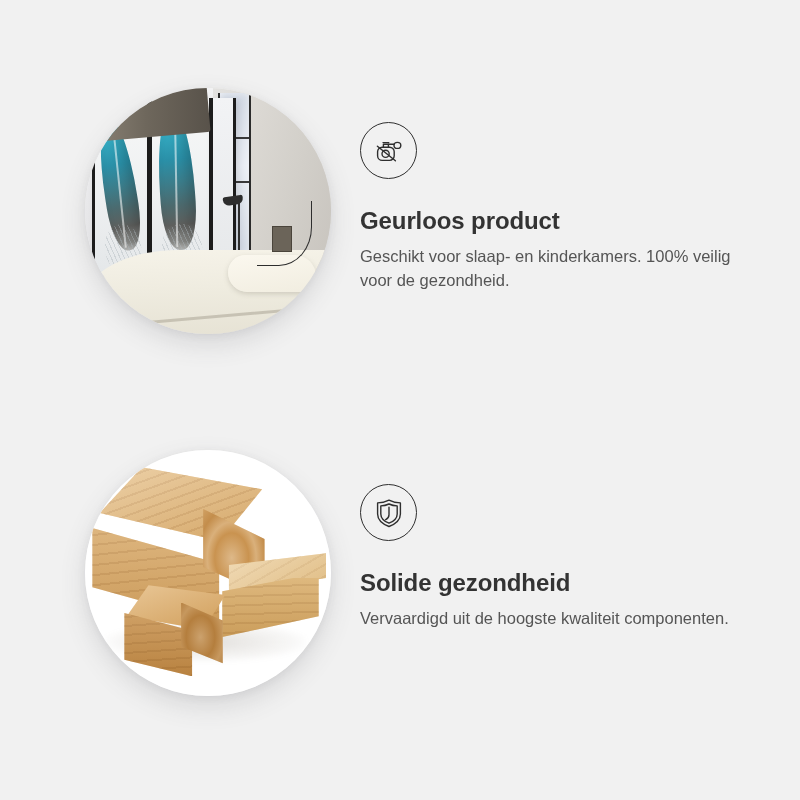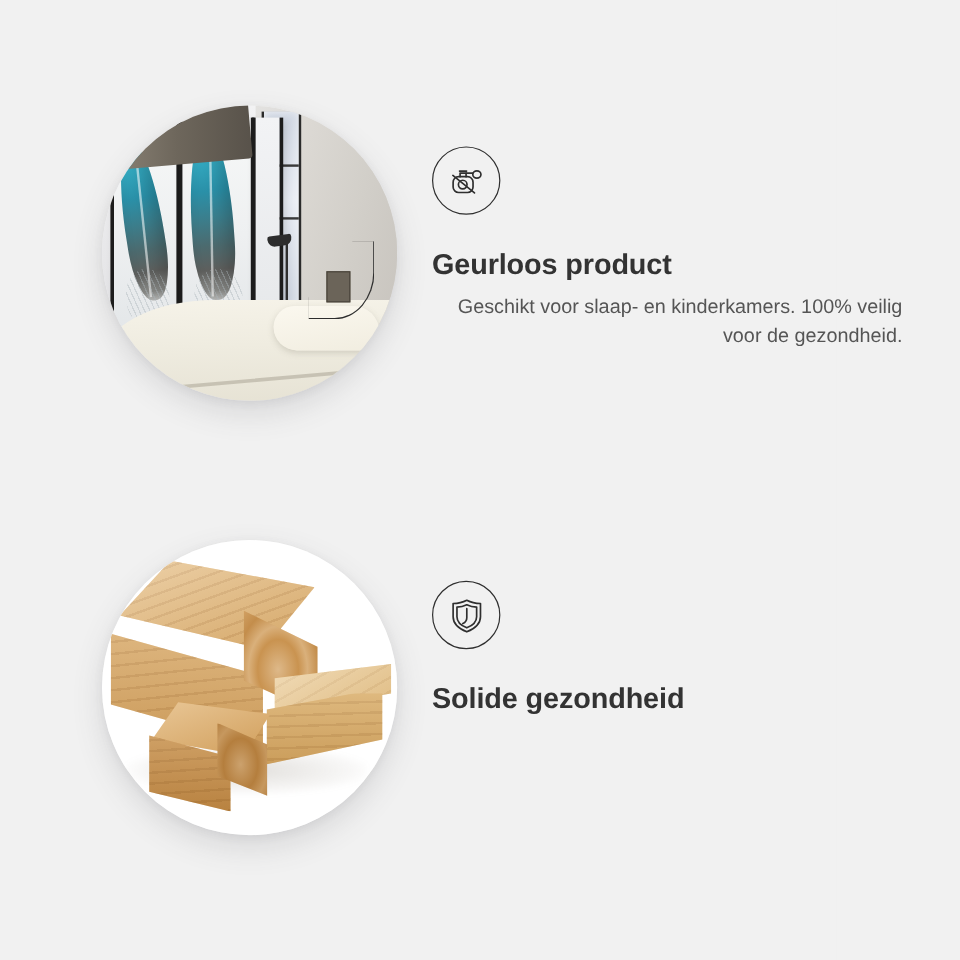--- a/index.html
+++ b/index.html
@@ -431,21 +431,20 @@
     letter-spacing: -0.1px;
   }
   .feature-desc {
     margin: 0;
     font-family: "Liberation Sans", sans-serif;
     font-size: 16.5px;
     font-weight: 400;
     line-height: 1.48;
     color: #555555;
     max-width: 392px;
-    text-align: right;
   }
 </style>
 </head>
 <body>
 
 <div class="page">
 
   <section class="feature feature--first">
 
     <div class="media-circle">
@@ -520,16 +519,17 @@
         <svg width="32" height="34" viewBox="0 0 32 34" fill="none" stroke="#2f2f2f" stroke-width="1.4" stroke-linecap="round" stroke-linejoin="round">
 
           <path d="M16 4.2 C12.2 6.2 8.0 6.9 4.6 6.9 v11.0 c0 6.1 5.0 10.0 11.4 12.6 c6.4 -2.6 11.4 -6.5 11.4 -12.6 V6.9 c-3.4 0 -7.6 -0.7 -11.4 -2.7 z"></path>
 
           <path d="M16 8.0 C13.2 9.4 10.2 9.9 7.8 9.9 v8.0 c0 4.5 3.6 7.4 8.2 9.3 c4.6 -1.9 8.2 -4.8 8.2 -9.3 v-8.0 c-2.4 0 -5.4 -0.5 -8.2 -1.9 z"></path>
 
           <path d="M16 11.2 v7.5 c0 2.5 -1.3 3.9 -3.3 4.9"></path>
         </svg>
       </div>
       <h2 class="feature-title">Solide gezondheid</h2>
+      <p class="feature-desc">Vervaardigd uit de hoogste kwaliteit componenten.</p>
     </div>
   </section>
 
 </div>
 
 </body></html>

